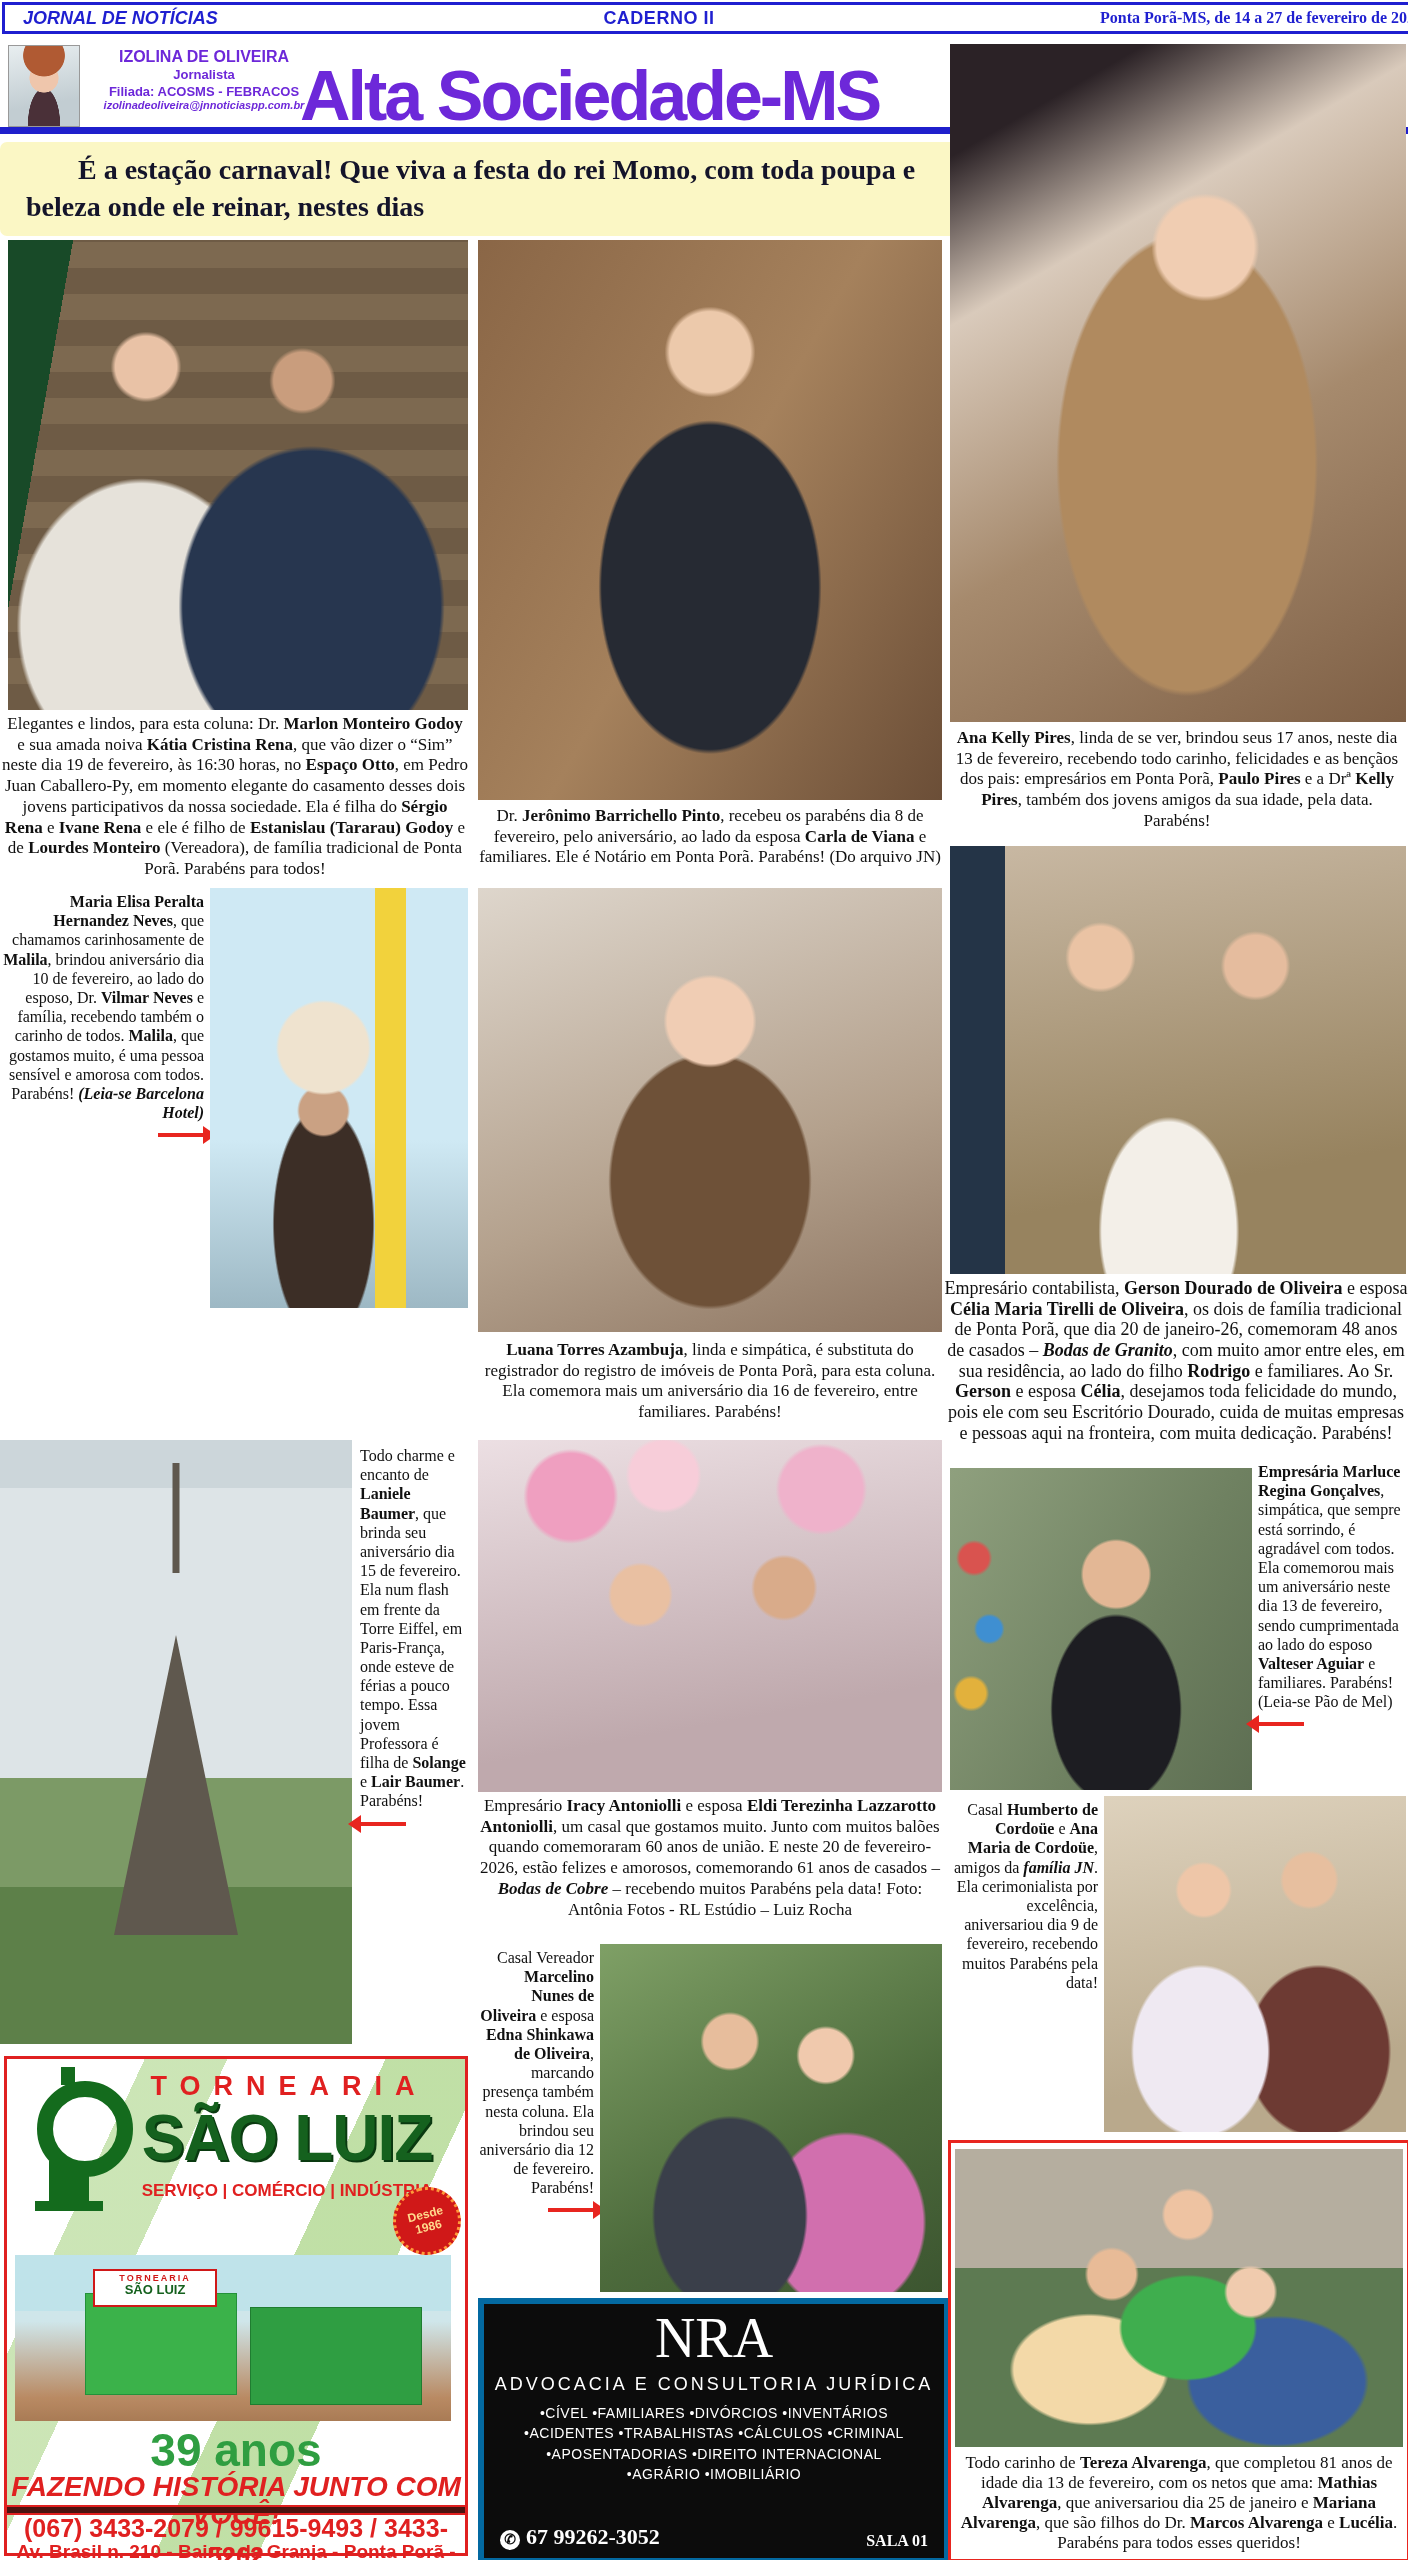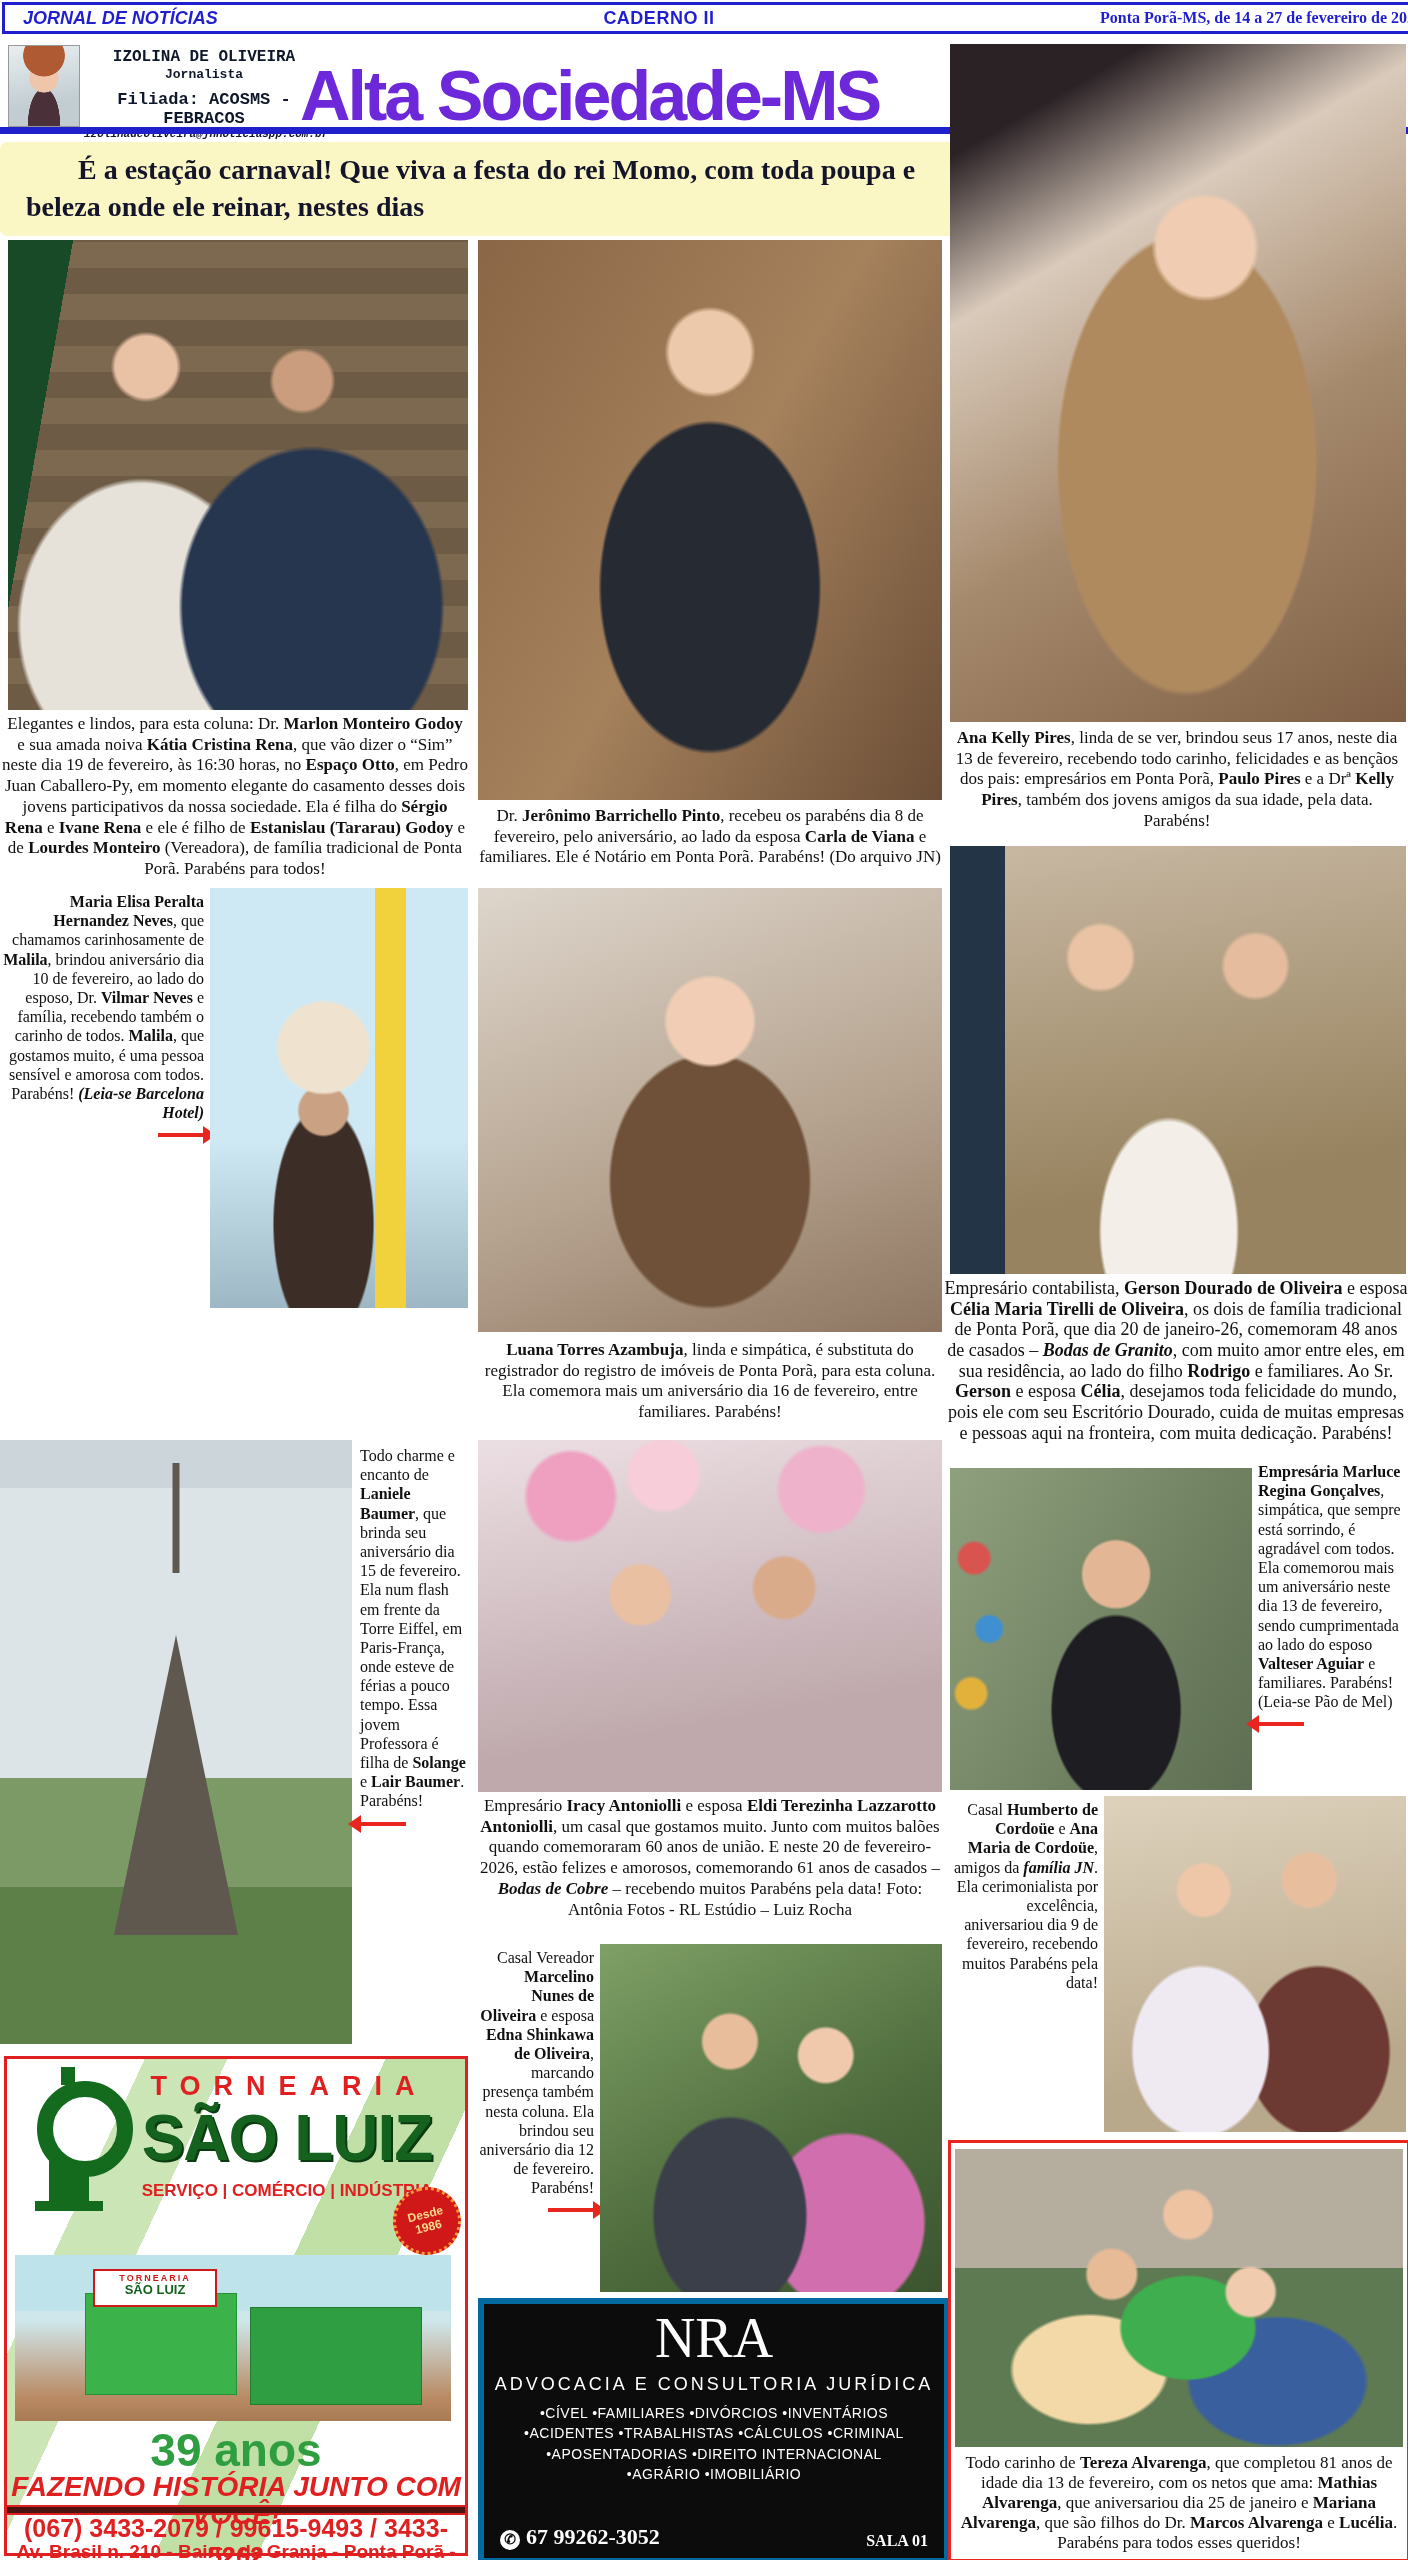--- a/index.html
+++ b/index.html
@@ -12,24 +12,24 @@
   .tb-left{font-family:"Liberation Sans",sans-serif;font-style:italic;font-weight:bold;font-size:18px;color:#1f1fd0;}
   .tb-center{font-family:"Liberation Sans",sans-serif;font-weight:bold;font-size:18px;color:#1f1fd0;letter-spacing:.5px;}
   .tb-right{font-weight:bold;font-size:16px;color:#1f1fd0;}
   
   .portrait{left:8px;top:45px;width:70px;height:80px;border:1px solid #999;
     background:
       radial-gradient(circle at 50% 12%, #b05a33 0 26%, rgba(0,0,0,0) 27%),
       radial-gradient(circle at 50% 40%, #efc6ac 0 24%, rgba(0,0,0,0) 25%),
       radial-gradient(ellipse at 50% 98%, #4a3038 0 32%, rgba(0,0,0,0) 33%),
       linear-gradient(170deg,#e8eef0,#c2cdd2 70%);}
-  .mh-info{left:84px;top:48px;width:240px;text-align:center;color:#0f172a;font-family:Liberation Mono, monospace;}
+  .mh-info{left:84px;top:48px;width:240px;text-align:center;color:#6d28d9;font-family:Liberation Sans, sans-serif;}
   .mh-name{font-weight:bold;font-size:16px;}
   .mh-role{font-weight:bold;font-size:13px;margin-top:1px;}
-  .mh-aff{font-weight:bold;font-size:17px;margin-top:8px;}
+  .mh-aff{font-weight:bold;font-size:13px;margin-top:2px;}
   .mh-email{font-weight:bold;font-style:italic;font-size:11px;}
   .mh-title{left:300px;top:56px;width:648px;text-align:left;font-family:"Liberation Sans",sans-serif;
             font-weight:bold;font-size:70px;letter-spacing:-3px;color:#6d28d9;white-space:nowrap;}
   .blue-rule{left:0;top:127px;width:1408px;height:7px;background:#1f1fcc;}
   
   .banner{left:0;top:142px;width:1126px;height:94px;background:#fbf7c5;border-radius:7px;}
   .banner p{margin:10px 26px 0 26px;text-indent:52px;font-weight:bold;font-size:28px;line-height:1.32;
             color:#14142a;white-space:pre-line;}
   
   .photo{background:#ccc;}

